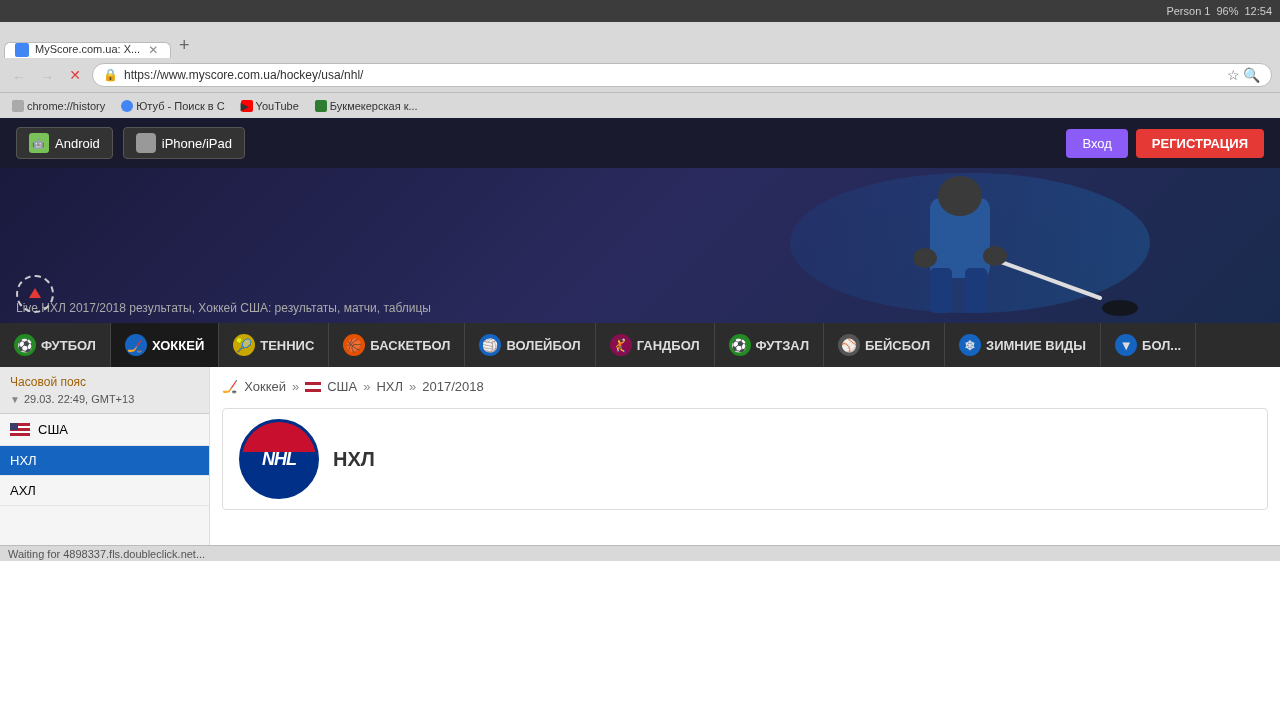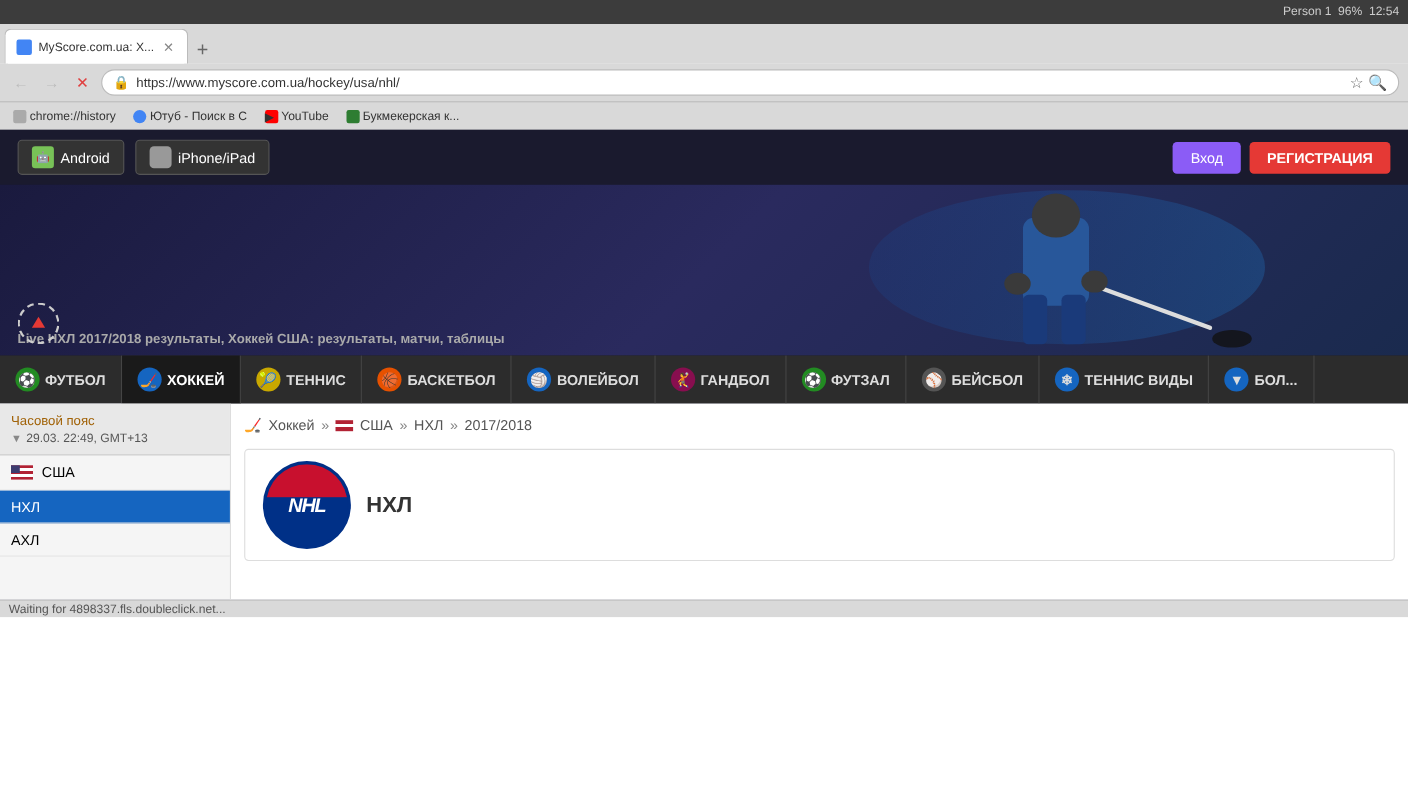--- a/index.html
+++ b/index.html
@@ -26,25 +26,25 @@
       align-items: center;
       padding: 0 4px;
       gap: 4px;
     }
     .tab-bar {
       display: flex;
       align-items: flex-end;
       height: 100%;
     }
     .tab {
-      height: 32px;
+      height: 16px;
       background: #f0f0f0;
       border-radius: 6px 6px 0 0;
       display: flex;
-      align-items: center;
+      align-items: flex-start;
       padding: 0 10px;
       font-size: 12px;
       color: #333;
       max-width: 220px;
       min-width: 120px;
       gap: 6px;
       border: 1px solid #bbb;
       border-bottom: none;
     }
     .tab.active { background: #fff; }
@@ -197,21 +197,20 @@
       color: #fff;
       font-size: 22px;
       font-weight: bold;
     }
     .banner-text {
       color: #aaa;
       font-size: 12px;
       position: absolute;
       bottom: 8px;
       left: 16px;
-      font-weight: bold;
     }
     
     .hockey-player {
       position: absolute;
       right: 100px;
       bottom: 0;
       width: 420px;
       height: 155px;
       overflow: hidden;
     }
@@ -500,21 +499,21 @@
     <div class="sport-item">
       <div class="sport-icon futsal">⚽</div>
       <span>ФУТЗАЛ</span>
     </div>
     <div class="sport-item">
       <div class="sport-icon baseball">⚾</div>
       <span>БЕЙСБОЛ</span>
     </div>
     <div class="sport-item">
       <div class="sport-icon winter">❄</div>
-      <span>ТЕННИС ВИДЫ</span>
+      <span>ЗИМНИЕ ВИДЫ</span>
     </div>
     <div class="sport-item">
       <div class="sport-icon more">▼</div>
       <span>БОЛ...</span>
     </div>
   </div>
 
   <div class="main-content">
 
     <div class="sidebar">

